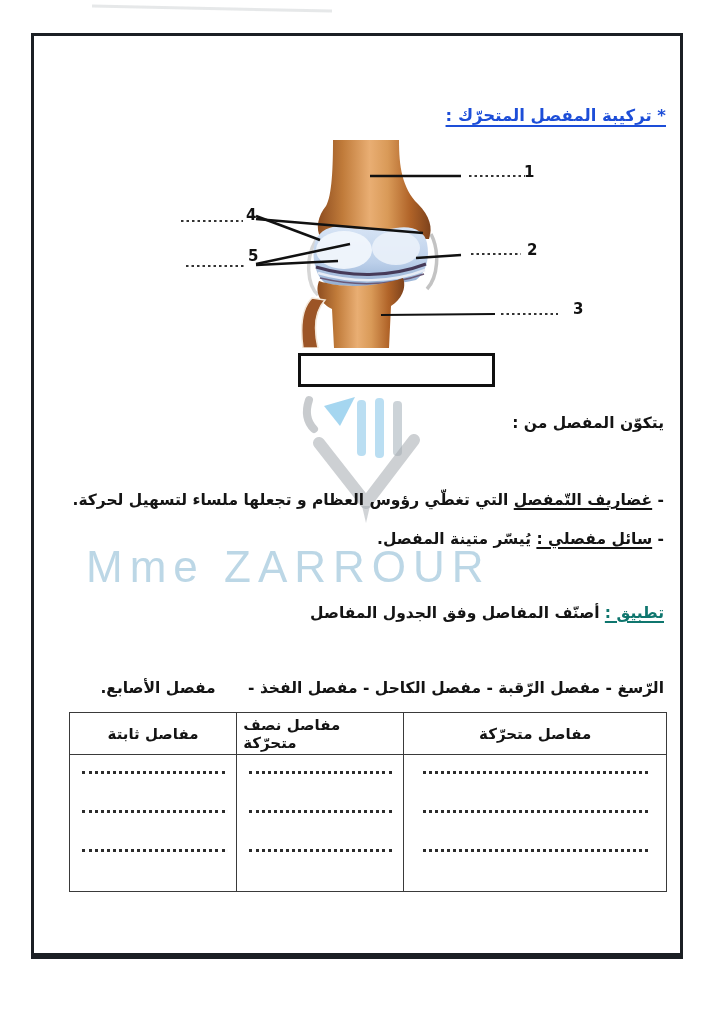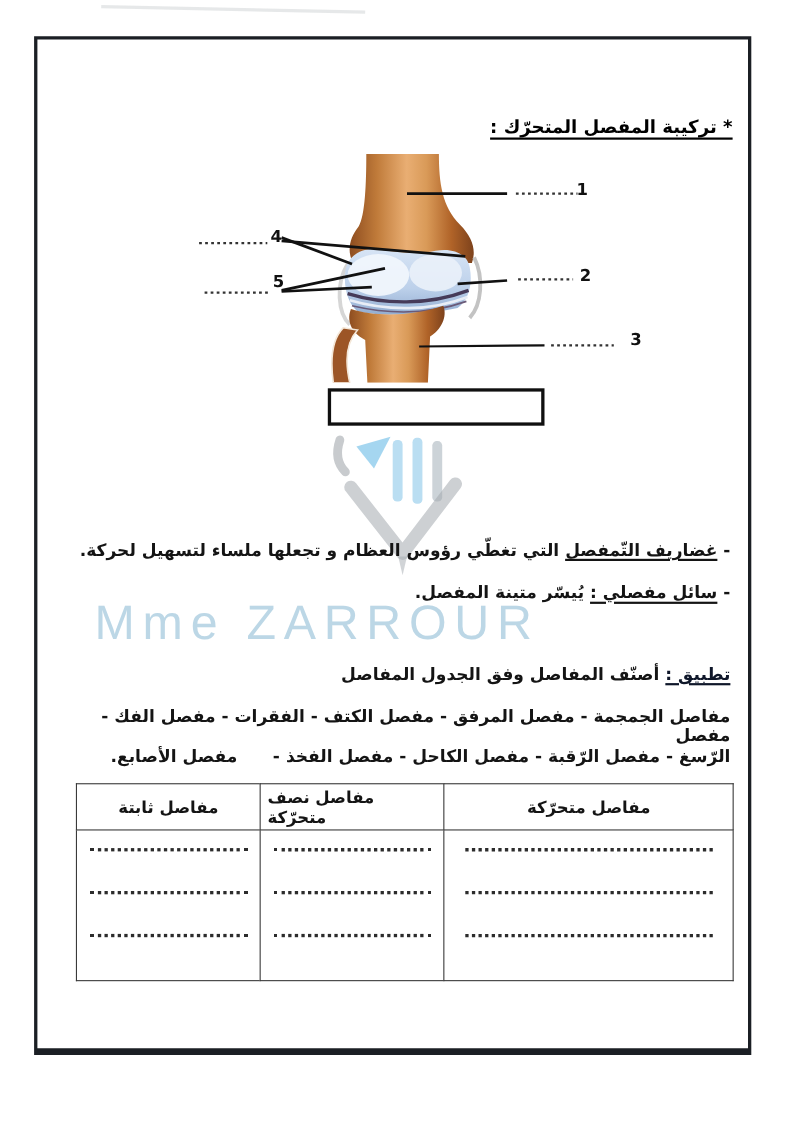--- a/index.html
+++ b/index.html
@@ -12,21 +12,21 @@
     position:absolute; top:7px; left:92px; width:240px; height:3px;
     background:#dcdee0; transform:rotate(1.2deg); opacity:.7;
   }
   .frame {
     position:absolute; left:31px; top:33px; width:652px; height:926px;
     border:3px solid #1b1f24; border-bottom-width:6px; background:#fff;
   }
   
   .doc-title {
     position:absolute; top:70px; right:14px; direction:rtl;
-    font-size:16.5px; font-weight:bold; color:#000000;
+    font-size:16.5px; font-weight:bold; color:#1d4ed8;
     text-decoration:underline; text-decoration-thickness:1.5px; text-underline-offset:4px;
     z-index:3;
   }
   
   .diagram-svg { position:absolute; left:110px; top:100px; z-index:2; }
   .num-label {
     position:absolute; font-size:15px; font-weight:bold; color:#111; z-index:4;
     font-family:"DejaVu Sans", sans-serif;
   }
   .caption-box {
@@ -47,21 +47,21 @@
   }
   .comp-intro { top:378px; }
   .comp-1 { top:415px; }
   .comp-2 { top:455px; }
   .comp-3 { top:494px; }
   .term {
     text-decoration:underline; text-decoration-thickness:1.5px; text-underline-offset:3px;
   }
   .app-line { top:568px; }
   .app-label {
-    color:#0f172a; text-decoration:underline; text-decoration-thickness:1.5px;
+    color:#0f766e; text-decoration:underline; text-decoration-thickness:1.5px;
     text-underline-offset:3px;
   }
   .pool-1 { top:606px; }
   .pool-2 { top:643px; }
   
   .class-table {
     position:absolute; left:35px; top:676px; width:598px; height:180px;
     border-collapse:collapse; direction:rtl; z-index:3;
     font-size:15px; font-weight:bold; color:#141414;
     table-layout:fixed;
@@ -150,36 +150,36 @@
   </svg>
 
   <span class="num-label" style="left:490px; top:127px;">1</span>
   <span class="num-label" style="left:493px; top:205px;">2</span>
   <span class="num-label" style="left:539px; top:264px;">3</span>
   <span class="num-label" style="left:212px; top:170px;">4</span>
   <span class="num-label" style="left:214px; top:211px;">5</span>
 
   <div class="caption-box"></div>
 
+  <div class="ar-line comp-intro">يتكوّن المفصل من :</div>
 
 
   <div class="ar-line comp-2">
     <span>-</span>
     <span class="term">غضاريف التّمفصل</span><span> التي تغطّي رؤوس العظام و تجعلها ملساء لتسهيل لحركة.</span>
   </div>
 
   <div class="ar-line comp-3">
     <span>-</span>
     <span class="term">سائل مفصلي :</span><span> يُيسّر متينة المفصل.</span>
   </div>
 
   <div class="ar-line app-line">
     <span class="app-label">تطبيق :</span><span> أصنّف المفاصل وفق الجدول المفاصل</span>
   </div>
-  <div class="ar-line pool-1">مفاصل الجمجمة - مفصل المرفق -  مفصل الكتف - الفقرات - مفصل الفك - مفصل</div>
   <div class="ar-line pool-2">الرّسغ - مفصل الرّقبة  - مفصل الكاحل  - مفصل الفخذ -&nbsp;&nbsp;&nbsp;&nbsp;&nbsp; مفصل الأصابع.</div>
 
   <table class="class-table">
     <thead>
       <tr>
         <th class="th-movable">مفاصل متحرّكة</th>
         <th class="th-semi">مفاصل نصف متحرّكة</th>
         <th class="th-fixed">مفاصل ثابتة</th>
       </tr>
     </thead>

